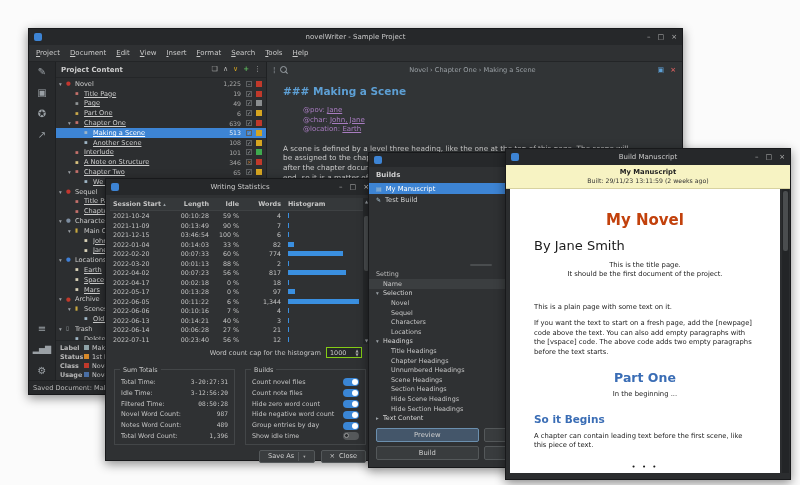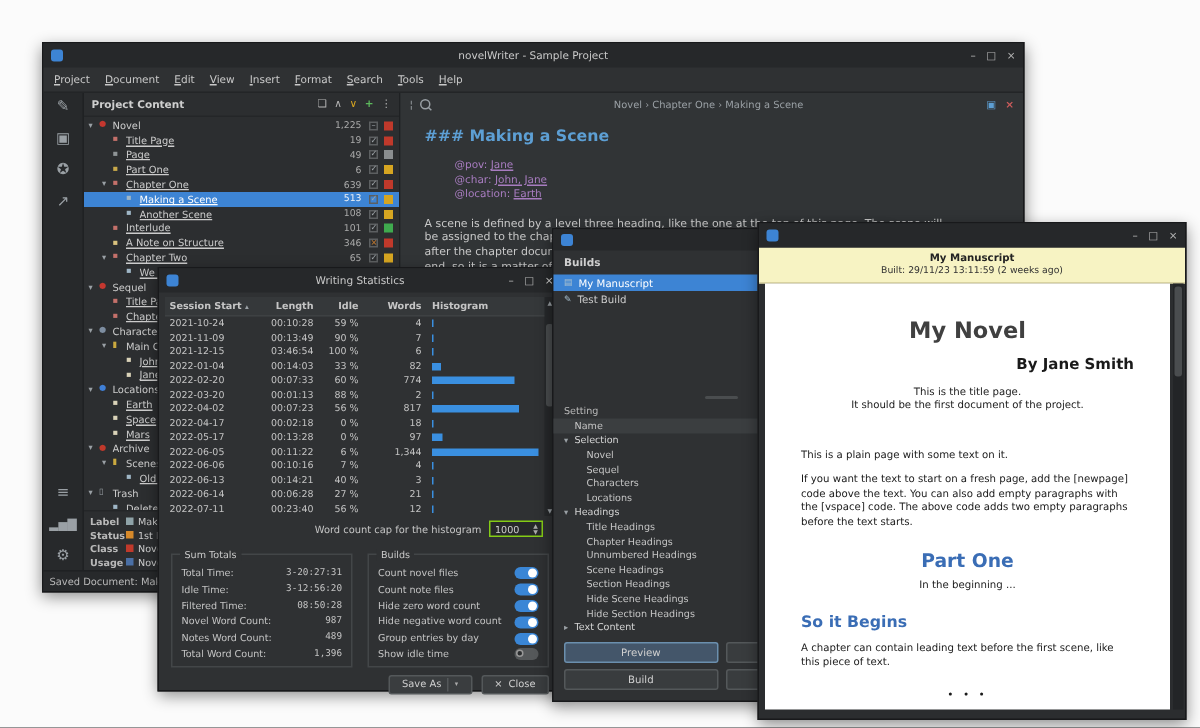--- a/index.html
+++ b/index.html
@@ -132,22 +132,22 @@
   .bbtn.accent{background:#44566a;border-color:#6b8fae;}
   
   #win-preview{left:505px;top:148px;width:286px;height:332px;background:#2b2d2f;}
   .banner{background:#f7f3c3;border-bottom:1px solid #d8d2a0;padding:3px 6px 4px;text-align:center;flex:none;}
   .b1{font-size:6.8px;font-weight:bold;color:#222;}
   .b2{font-size:6.2px;color:#333;margin-top:1px;}
   .page-wrap{flex:1;position:relative;min-height:0;}
   .page{position:absolute;left:4px;top:0;right:10px;bottom:6px;background:#fff;padding:6px 24px 0;overflow:hidden;}
   .pscroll{position:absolute;right:1px;top:0;bottom:6px;width:7px;background:#232527;}
   .pscroll .th{position:absolute;left:1px;right:1px;top:2px;height:60px;background:#4a4d4f;border-radius:2px;}
-  .d-t1{font-size:15px;font-weight:bold;color:#404040;text-align:center;margin:16px 0 9px;}
-  .d-byline{font-size:10px;font-weight:bold;color:#1a1a1a;text-align:right;margin-bottom:8px;}
+  .d-t1{font-size:15px;font-weight:bold;color:#c2410c;text-align:center;margin:16px 0 9px;}
+  .d-byline{font-size:13px;font-weight:normal;color:#1a1a1a;text-align:left;margin-bottom:8px;}
   .d-c{font-size:6.8px;color:#1a1a1a;text-align:center;line-height:9px;}
   .d-body{font-size:6.8px;color:#1a1a1a;line-height:9.4px;margin-top:7px;}
   .d-sp{margin-top:24px;}
   .d-t2{font-size:12.5px;font-weight:bold;color:#3a6db5;text-align:center;margin:13px 0 5px;}
   .d-t3{font-size:10.5px;font-weight:bold;color:#3a6db5;margin:14px 0 3px;}
   .d-dots{text-align:center;font-size:7px;color:#1a1a1a;margin-top:12px;letter-spacing:2px;}
 </style>
 </head>
 <body>
 
@@ -810,20 +810,21 @@
     <span class="bbtn accent">Preview</span>
       <span class="bbtn">Print</span>
       <span class="bbtn">Build</span>
       <span class="bbtn">Close</span>
   </div>
 </div>
 
 <div class="win" id="win-preview">
   <div class="tb">
     <span class="tb-icon"></span>
+    <span class="tb-title">Build Manuscript</span>
     <span class="tb-ctrls">
       <span>–</span>
       <span>□</span>
       <span>×</span>
     </span>
   </div>
   <div class="banner">
     <div class="b1">My Manuscript</div>
     <div class="b2">Built: 29/11/23 13:11:59 (2 weeks ago)</div>
   </div>

